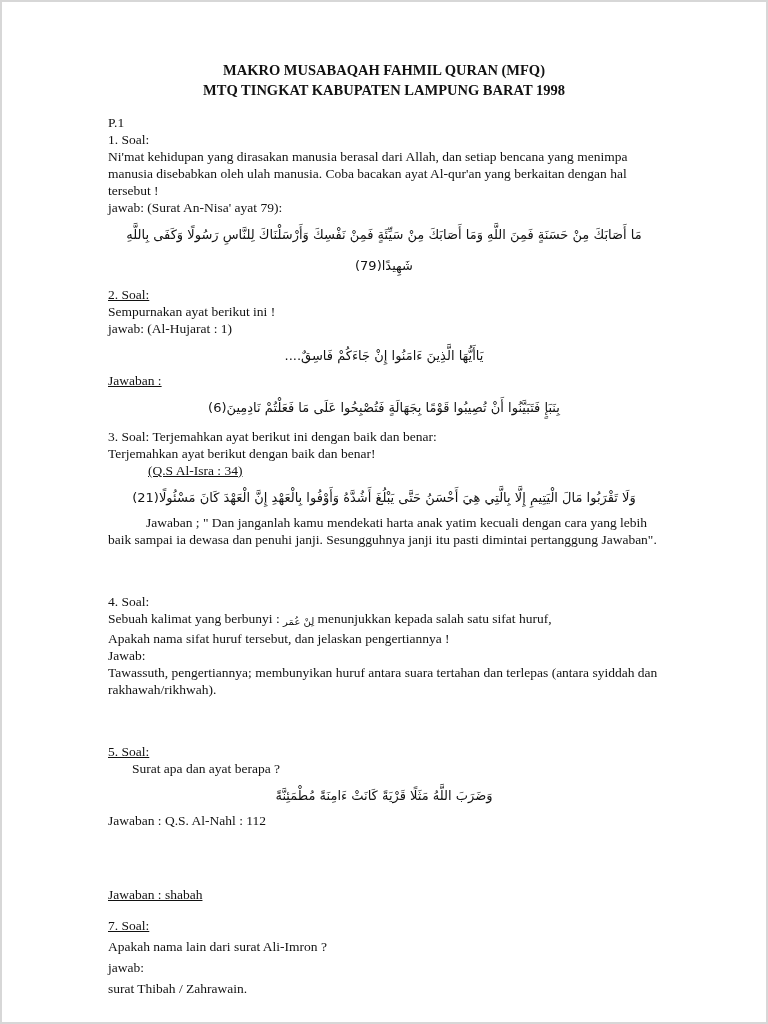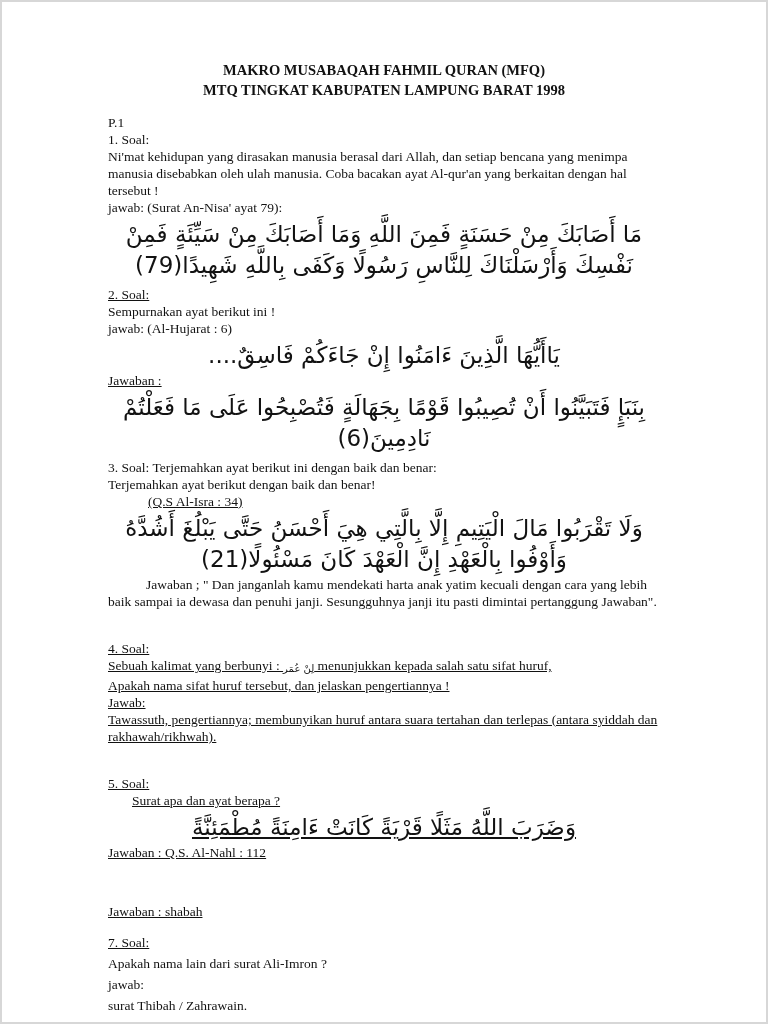--- a/index.html
+++ b/index.html
@@ -22,41 +22,41 @@
     font-weight: bold;
     font-size: 14.5px;
     line-height: 20px;
   }
   .title-block { margin-bottom: 14px; }
   .line { min-height: 17px; }
   .para { margin: 0; }
   .ul { text-decoration: underline; }
   .arabic {
     font-family: "DejaVu Sans", sans-serif;
-    font-size: 23px;
+    font-size: 13px;
     line-height: 31px;
     direction: rtl;
     text-align: center;
     margin: 3px 0 1px 0;
   }
   .nowrap { white-space: nowrap; }
   .arabic-inline {
     font-family: "DejaVu Sans", sans-serif;
     font-size: 10px;
     direction: rtl;
     unicode-bidi: isolate;
     display: inline-block;
     vertical-align: -2px;
   }
   .indent-1 { padding-left: 24px; }
   .indent-2 { padding-left: 40px; }
   .ti { text-indent: 38px; }
   .sec { margin-top: 5px; }
   .mt-md { margin-top: 12px; }
-  .mt-xl { margin-top: 30px; text-decoration: underline; }
+  .mt-xl { margin-top: 45px; }
   .loose .line { line-height: 21px; min-height: 21px; }
 </style>
 </head>
 <body>
 
 <div class="page">
 
   <div class="title-block">
     <div class="title">MAKRO MUSABAQAH FAHMIL QURAN (MFQ)</div>
     <div class="title">MTQ TINGKAT KABUPATEN LAMPUNG BARAT 1998</div>
@@ -67,21 +67,21 @@
   <section class="sec" style="margin-top:0">
     <div class="line">1. Soal:</div>
     <p class="para">Ni'mat kehidupan yang dirasakan manusia berasal dari Allah, dan setiap bencana yang menimpa manusia disebabkan oleh ulah manusia. Coba bacakan ayat Al-qur'an yang berkaitan dengan hal tersebut !</p>
     <div class="line">jawab: (Surat An-Nisa' ayat 79):</div>
     <div class="arabic" dir="rtl">مَا أَصَابَكَ مِنْ حَسَنَةٍ فَمِنَ اللَّهِ وَمَا أَصَابَكَ مِنْ سَيِّئَةٍ فَمِنْ نَفْسِكَ وَأَرْسَلْنَاكَ لِلنَّاسِ رَسُولًا وَكَفَى بِاللَّهِ شَهِيدًا(79)</div>
   </section>
 
   <section class="sec">
     <div class="line ul">2. Soal:</div>
     <div class="line">Sempurnakan ayat berikut ini !</div>
-    <div class="line">jawab: (Al-Hujarat : 6)</div>
+    <div class="line">jawab: (Al-Hujarat : 1)</div>
     <div class="arabic nowrap" dir="rtl">يَاأَيُّهَا الَّذِينَ ءَامَنُوا إِنْ جَاءَكُمْ فَاسِقٌ....</div>
     <div class="line ul" style="display:inline-block">Jawaban :</div>
     <div class="arabic" dir="rtl">بِنَبَإٍ فَتَبَيَّنُوا أَنْ تُصِيبُوا قَوْمًا بِجَهَالَةٍ فَتُصْبِحُوا عَلَى مَا فَعَلْتُمْ نَادِمِينَ(6)</div>
   </section>
 
   <section class="sec">
     <div class="line">3. Soal: Terjemahkan ayat berikut ini dengan baik dan benar:</div>
     <div class="line">Terjemahkan ayat berikut dengan baik dan benar!</div>
     <div class="line indent-2"><span class="ul">(Q.S Al-Isra : 34)</span></div>
     <div class="arabic" dir="rtl">وَلَا تَقْرَبُوا مَالَ الْيَتِيمِ إِلَّا بِالَّتِي هِيَ أَحْسَنُ حَتَّى يَبْلُغَ أَشُدَّهُ وَأَوْفُوا بِالْعَهْدِ إِنَّ الْعَهْدَ كَانَ مَسْئُولًا(21)</div>

